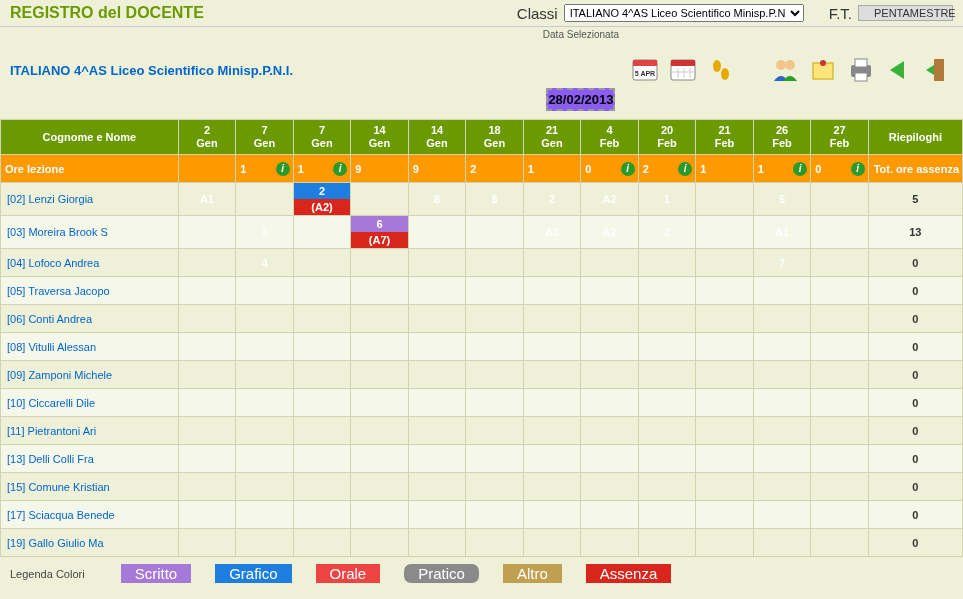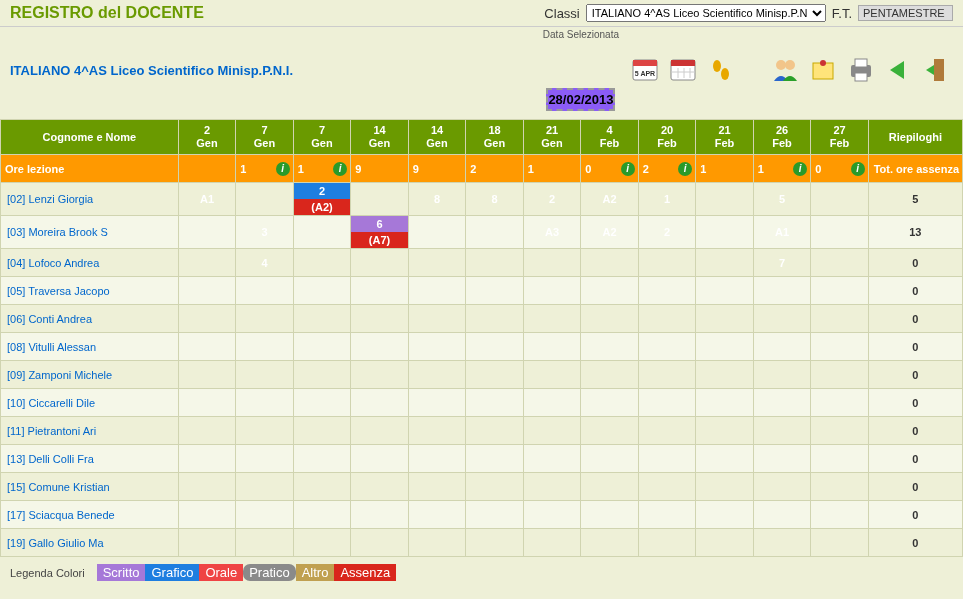--- a/index.html
+++ b/index.html
@@ -22,31 +22,31 @@
     font-weight: bold;
     font-size: 16px;
     flex: 0 0 auto;
     margin-right: auto;
   }
   .header-right {
     display: flex;
     align-items: center;
     gap: 6px;
   }
-  .header-label { font-size: 13px; color: #333; }
+  .header-label { font-size: 15px; color: #333; margin-left: 19px; }
   .header-select {
     font-size: 11px;
     padding: 1px;
     width: 240px;
   }
   .header-ft {
     font-size: 11px;
     background: #ddd;
     border: 1px solid #aaa;
-    padding: 1px 4px;
+    padding: 1px 15px;
     width: 95px;
     display: inline-block;
   }
   .toolbar {
     display: flex;
     align-items: center;
     padding: 2px 10px 8px 10px;
     gap: 6px;
     background: #eef0d7;
   }
@@ -145,22 +145,23 @@
   .legend {
     padding: 8px 10px 4px 10px;
     display: flex;
     align-items: center;
     gap: 10px;
     font-size: 11px;
   }
   .legend-label { color: #444; margin-right: 2px; }
   .legend-chip {
     color: #fff;
-    padding: 1px 6px;
-    font-size: 13px;
+    padding: 1px 14px;
+    font-size: 15px;
+    margin-left: 24px;
   }
   .chip-scritto { background: #a678d8; }
   .chip-grafico { background: #1e7ee0; }
   .chip-orale { background: #ef4444; }
   .chip-pratico { background: #8a8a8a; border-radius: 7px; }
   .chip-altro { background: #c0a050; }
   .chip-assenza { background: #d9261c; }
   .row-alt td { background: #f5f7e8; }
   .row-base td { background: #eef0d7; }
 </style>

